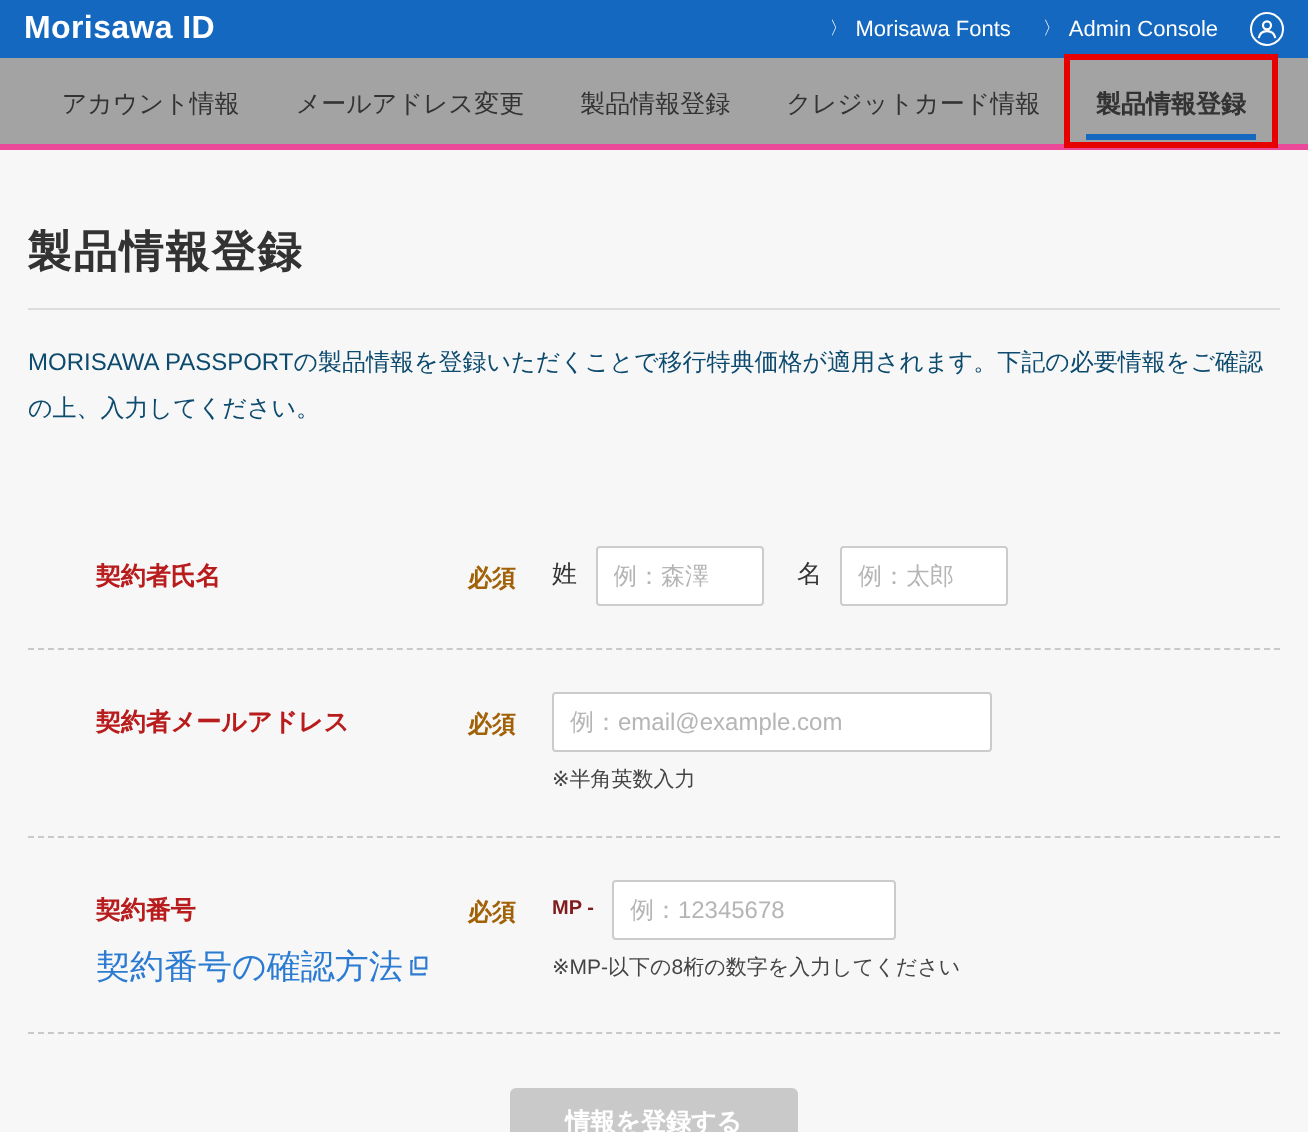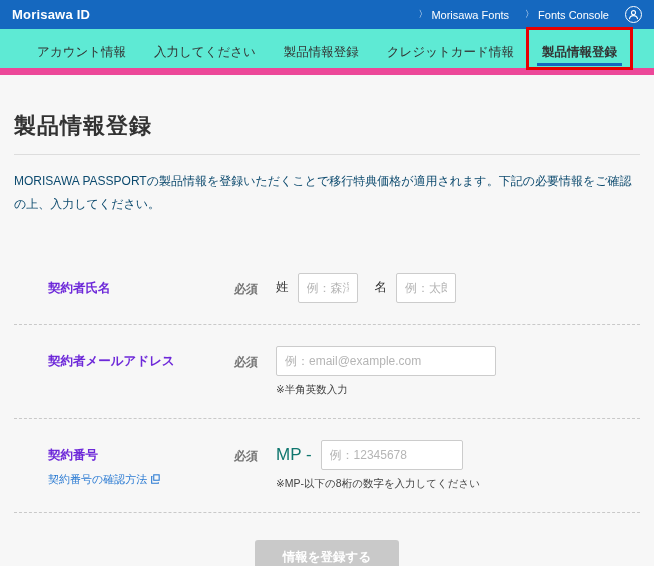--- a/index.html
+++ b/index.html
@@ -12,38 +12,38 @@
   }
   
   .topbar {
     height: 29px;
     background: #1568bf;
     display: flex;
     align-items: center;
     padding: 0 12px;
     color: #fff;
   }
-  .brand { font-size: 13px; font-weight: bold; letter-spacing: .2px; cursor: pointer; }
+  .brand { font-size: 16px; font-weight: bold; letter-spacing: .2px; cursor: pointer; }
   .topbar-right { margin-left: auto; display: flex; align-items: center; gap: 16px; }
   .toplink { display: flex; align-items: center; gap: 4px; font-size: 11px; color: #fff; cursor: pointer; }
   .chev { font-size: 9px; opacity: .95; }
   .avatar {
     width: 17px; height: 17px; border-radius: 50%;
     border: 1.4px solid #fff;
     display: flex; align-items: center; justify-content: center;
     cursor: pointer;
   }
   
   .nav {
-    background: #5eead4;
+    background: #a3a3a3;
     height: 46px;
     display: flex;
     justify-content: center;
     align-items: stretch;
-    border-bottom: 7px solid #ec4899;
+    border-bottom: 3px solid #ec4899;
   }
   .tab {
     font-size: 12.5px;
     color: #333;
     padding: 15px 14px 0 14px;
     cursor: pointer;
     position: relative;
     white-space: nowrap;
   }
   .tab.active { font-weight: bold; outline: 3px solid #e60000; outline-offset: -1px; }
@@ -60,46 +60,46 @@
   .desc { font-size: 12px; color: #0c4a6e; line-height: 1.9; margin-top: 15px; }
   
   .form { margin-top: 36px; }
   .frow {
     display: flex;
     align-items: flex-start;
     padding: 21px 0 21px 34px;
     border-bottom: 1px dashed #c9c9c9;
   }
   .flabel-col { width: 186px; padding-top: 7px; }
-  .flabel { font-size: 12.5px; font-weight: bold; color: #6d28d9; }
+  .flabel { font-size: 12.5px; font-weight: bold; color: #b91c1c; }
   .flink {
     margin-top: 8px;
-    font-size: 11px;
+    font-size: 17px;
     color: #2b7bd3;
     display: flex; align-items: center; gap: 3px;
     cursor: pointer;
   }
-  .req { width: 42px; font-size: 12px; color: #737373; font-weight: bold; padding-top: 8px; }
+  .req { width: 42px; font-size: 12px; color: #a16207; font-weight: bold; padding-top: 8px; }
   .fields { display: flex; align-items: center; gap: 9px; }
   .fields-col { display: flex; flex-direction: column; gap: 7px; }
   .sublabel { font-size: 12.5px; color: #333; }
-  .prefix { font-size: 17px; color: #0f766e; font-weight: 400; }
+  .prefix { font-size: 10px; color: #7f1d1d; font-weight: 700; }
   input[type="text"] {
     height: 30px;
     border: 1px solid #ccc;
     border-radius: 2px;
     background: #fff;
     font-size: 12px;
     padding: 0 8px;
     color: #333;
     outline: none;
     font-family: "Liberation Sans", "DejaVu Sans", sans-serif;
   }
   input::placeholder { color: #b5b5b5; }
-  .input-sm { width: 60px; }
+  .input-sm { width: 84px; }
   .input-md { width: 220px; }
   .input-num { width: 142px; }
   .note { font-size: 10.5px; color: #444; }
   
   .submit-wrap { display: flex; justify-content: center; margin-top: 27px; }
   .submit-btn {
     background: #c9c9c9;
     color: #fff;
     border: none;
     border-radius: 3px;
@@ -115,38 +115,38 @@
 
 <div class="topbar">
   <div class="brand">Morisawa ID</div>
   <div class="topbar-right">
     <div class="toplink">
       <span class="chev">〉</span>
       <span>Morisawa Fonts</span>
     </div>
     <div class="toplink">
       <span class="chev">〉</span>
-      <span>Fonts Console</span>
+      <span>Admin Console</span>
     </div>
     <div class="avatar">
       <svg width="11" height="11" viewBox="0 0 12 12">
         <circle cx="6" cy="4" r="2.2" fill="none" stroke="#fff" stroke-width="1.2"></circle>
         <path d="M1.5 11 C2 8 4 7.2 6 7.2 C8 7.2 10 8 10.5 11" fill="none" stroke="#fff" stroke-width="1.2"></path>
       </svg>
     </div>
   </div>
 </div>
 
 <div class="nav">
   <div class="tab">
     <span>アカウント情報</span>
     
   </div>
   <div class="tab">
-    <span>入力してください</span>
+    <span>メールアドレス変更</span>
     
   </div>
   <div class="tab">
     <span>製品情報登録</span>
     
   </div>
   <div class="tab">
     <span>クレジットカード情報</span>
     
   </div>

